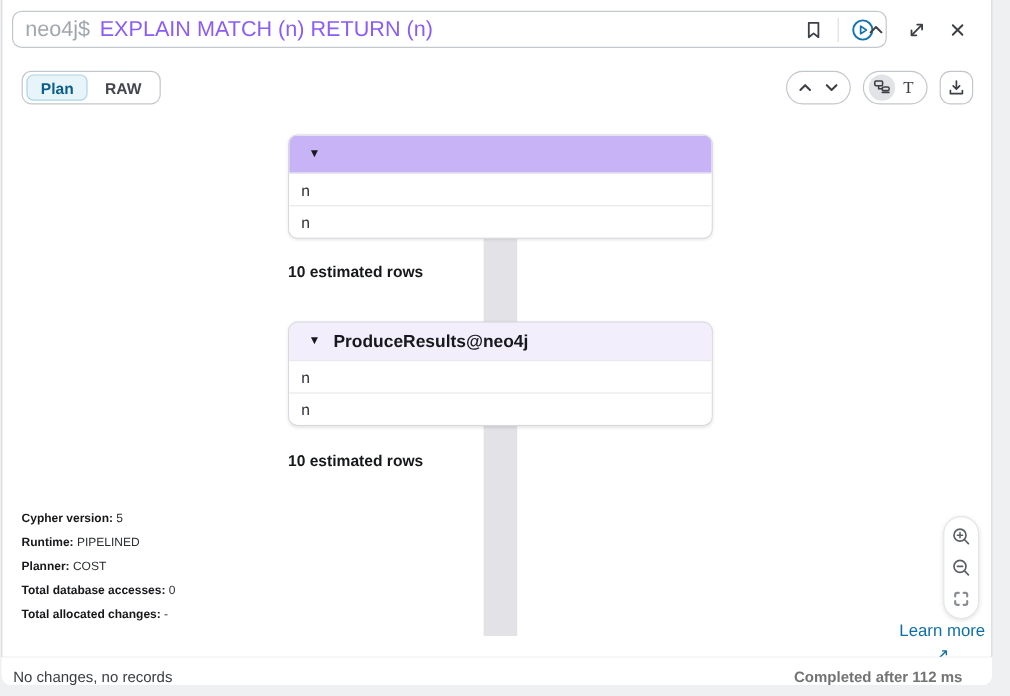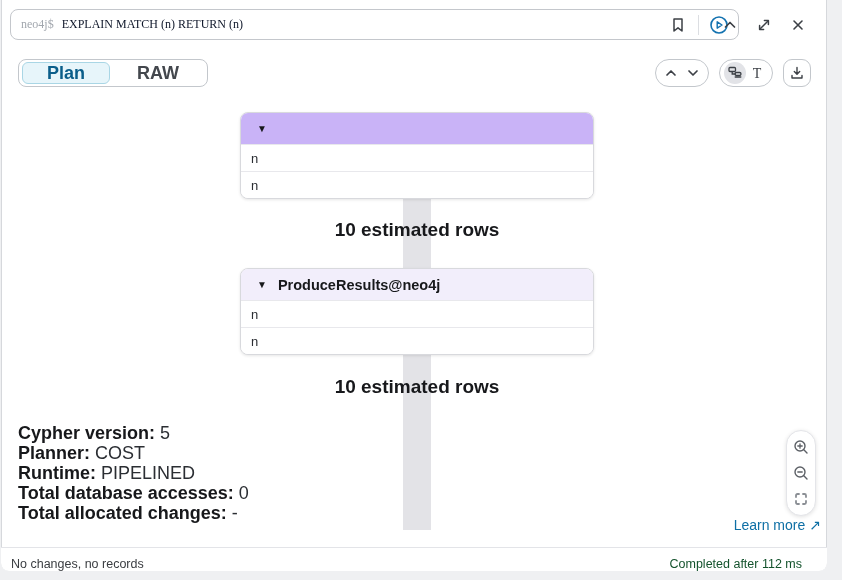--- a/index.html
+++ b/index.html
@@ -15,40 +15,40 @@
     background:#ffffff; border:1px solid #d6d8dc;
     border-radius:8px;
   }
   
   .query-row { position:absolute; left:0; top:0; width:827px; height:49px; }
   .query-box {
     position:absolute; left:10px; top:9px; width:729px; height:31px;
     border:1px solid #c4c7cc; border-radius:8px; background:#fff;
     display:flex; align-items:center; padding:0 6px 0 10px;
   }
-  .query-text { font-family:Liberation Serif, serif; font-size:12px; white-space:pre; flex:1; display:flex; }
+  .query-text { font-family:Liberation Sans, sans-serif; font-size:18px; white-space:pre; flex:1; display:flex; }
   .prompt { color:#a2a7ae; margin-right:8px; }
-  .query { color:#0f172a; }
+  .query { color:#8b5cf6; }
   .qb-actions { display:flex; align-items:center; gap:4px; }
   .icon-btn {
     width:26px; height:26px; display:flex; align-items:center; justify-content:center;
     background:transparent; border:none; cursor:pointer; border-radius:6px;
   }
   .vdiv { width:1px; height:20px; background:#dcdee2; margin:0 3px; }
   .frame-actions { position:absolute; right:16px; top:9px; height:31px; display:flex; align-items:center; gap:8px; }
   
   .tab-row { position:absolute; left:0; top:56px; width:827px; height:34px; }
   .tab-group {
     position:absolute; left:18px; top:3px; height:28px;
     border:1px solid #c3c7cc; border-radius:8px; background:#fff;
     display:flex; align-items:center; padding:0 3px; gap:2px;
   }
   .tab {
-    height:22px; padding:0 24px; display:flex; align-items:center;
-    font-size:18px; font-weight:bold; border-radius:6px; border:1px solid transparent;
+    height:22px; padding:0 11px; display:flex; align-items:center;
+    font-size:13px; font-weight:bold; border-radius:6px; border:1px solid transparent;
     color:#43474d; cursor:pointer; background:transparent;
   }
   .tab.active { background:#e7f5fa; border-color:#a9d6e5; color:#0b5e8a; }
   .view-controls { position:absolute; right:16px; top:3px; display:flex; align-items:center; gap:10px; }
   .pill {
     height:28px; border:1px solid #c3c7cc; border-radius:14px; background:#fff;
     display:flex; align-items:center; padding:0 4px;
   }
   .pill .icon-btn { width:22px; height:22px; }
   .circle-active { background:#e2e3e7; border-radius:50%; }
@@ -67,55 +67,55 @@
   .op-header {
     height:31px; display:flex; align-items:center; padding-left:16px;
     font-size:14.5px; font-weight:bold; color:#17181b; cursor:pointer;
   }
   .tri { font-size:10px; margin-right:11px; color:#17181b; }
   .op-row {
     height:27px; display:flex; align-items:center; padding-left:10px;
     font-size:13px; color:#2b2e33; border-top:1px solid #e8e8ec; background:#fff;
   }
   .edge-label {
-    position:absolute; left:240px; width:354px; text-align:center; z-index:1;
-    font-size:19px; font-weight:bold; color:#17181b;
+    position:absolute; left:240px; width:354px; text-align:left; z-index:1;
+    font-size:13px; font-weight:bold; color:#17181b;
   }
   .result-box {
     position:absolute; left:240px; top:334px; width:354px; height:38px; z-index:1;
     border:1px solid #d8d9dd; border-radius:8px; background:#f2eefb;
     box-shadow:0 1px 3px rgba(0,0,0,.10);
     display:flex; align-items:center; padding-left:36px;
     font-size:14.5px; font-weight:bold; color:#17181b;
   }
   
-  .stats { position:absolute; left:18px; top:423px; font-size:18px; line-height:20px; }
+  .stats { position:absolute; left:18px; top:423px; font-size:10px; line-height:20px; }
   .stats .lbl { font-weight:bold; color:#17181b; }
   .stats .val { font-weight:normal; color:#2b2e33; }
   
   .zoom-toolbar {
     position:absolute; left:786px; top:430px; width:30px;
     background:#fff; border:1px solid #e4e5e9; border-radius:15px;
     box-shadow:0 1px 4px rgba(0,0,0,.12);
     display:flex; flex-direction:column; align-items:center; padding:4px 0; gap:2px;
   }
   .zoom-toolbar .icon-btn { width:24px; height:24px; }
   .learn-more {
     position:absolute; right:21px; top:517px; font-size:14px; color:#0e6fa5;
-    text-decoration:none; display:flex; align-items:center; gap:4px; cursor:pointer;
+    text-decoration:none; display:flex; align-items:center; gap:4px; cursor:pointer;flex-direction:column;
   }
   
   .frame-footer {
     position:absolute; left:1px; top:547px; width:826px; height:24px;
     border-top:1px solid #e3e4e8; display:flex; align-items:flex-end;
     padding:0 25px 0 10px; font-size:12.5px;
     background:#fff; border-radius:0 0 8px 8px;
   }
   .footer-left { color:#3a3d41; flex:1; font-stretch:condensed; }
-  .footer-right { color:#14532d; font-stretch:condensed; }
+  .footer-right { color:#737373; font-stretch:condensed;font-weight:bold; }
   svg { display:block; }
 </style>
 </head>
 <body>
 
 <div class="card"></div>
 
 <div class="query-row">
   <div class="query-box">
     <div class="query-text">
@@ -241,22 +241,22 @@
     <div class="op-row">n</div>
     <div class="op-row">n</div>
   </div>
 
   <div class="edge-label" style="top:286px;">10 estimated rows</div>
 
 </div>
 
 <div class="stats">
   <div><span class="lbl">Cypher version:</span> <span class="val">5</span></div>
+  <div><span class="lbl">Runtime:</span> <span class="val">PIPELINED</span></div>
   <div><span class="lbl">Planner:</span> <span class="val">COST</span></div>
-  <div><span class="lbl">Runtime:</span> <span class="val">PIPELINED</span></div>
   <div><span class="lbl">Total database accesses:</span> <span class="val">0</span></div>
   <div><span class="lbl">Total allocated changes:</span> <span class="val">-</span></div>
 </div>
 
 <div class="zoom-toolbar">
   <button class="icon-btn">
     <span>
       <svg width="18" height="18" viewBox="0 0 18 18">
         <circle cx="8" cy="8" r="5" fill="none" stroke="#5c6066" stroke-width="1.4"></circle>
         <path d="M11.8 11.8 L15 15" stroke="#5c6066" stroke-width="1.4" stroke-linecap="round"></path>

